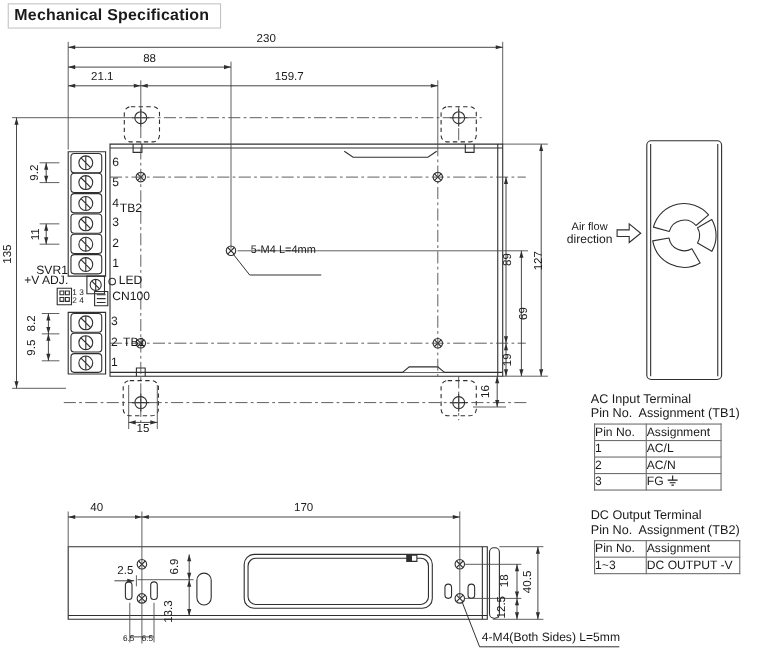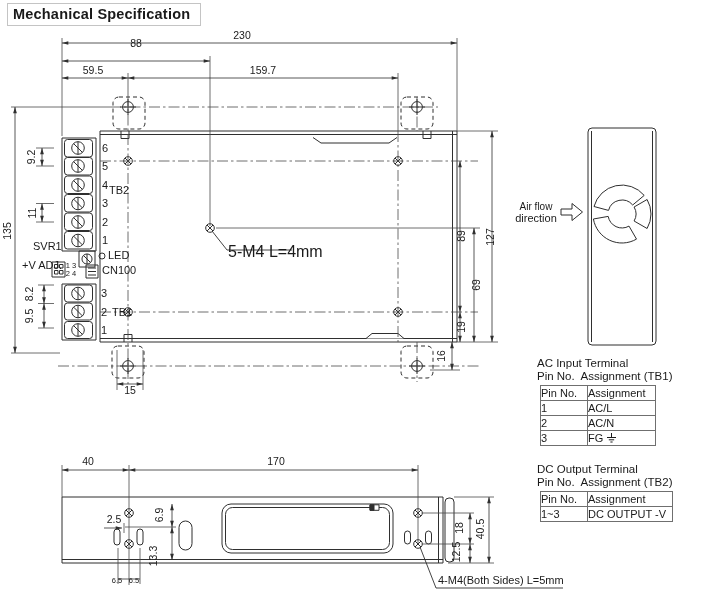--- a/index.html
+++ b/index.html
@@ -235,22 +235,22 @@
       <line x1="489" y1="497" x2="489" y2="563" marker-start="url(#ar)" marker-end="url(#ar)"></line>
     </g>
     <g stroke-width="0.9">
       <path d="M420,547 L436,588 H563"></path>
     </g>
   </svg>
 
   <div class="title-box">Mechanical Specification</div>
 
   <div class="lbl ctr" style="left:242px;top:36px">230</div>
-  <div class="lbl ctr" style="left:136px;top:44px">88</div>
-  <div class="lbl ctr" style="left:93px;top:71px">59.5</div>
+  <div class="lbl ctr" style="left:136px;top:54px">88</div>
+  <div class="lbl ctr" style="left:93px;top:71px">21.1</div>
   <div class="lbl ctr" style="left:263px;top:71px">159.7</div>
   <div class="lbl vrt" style="left:8px;top:231px">135</div>
   <div class="lbl vrt" style="left:32px;top:157px">9.2</div>
   <div class="lbl vrt" style="left:33px;top:213px">11</div>
   <div class="lbl vrt" style="left:30px;top:294px">8.2</div>
   <div class="lbl vrt" style="left:30px;top:316px">9.5</div>
   <div class="lbl ctr" style="left:130px;top:391px">15</div>
   <div class="lbl vrt" style="left:462px;top:236px">89</div>
   <div class="lbl vrt" style="left:477px;top:285px">69</div>
   <div class="lbl vrt" style="left:462px;top:327px">19</div>
@@ -262,26 +262,26 @@
   <div class="lbl pin ctr" style="left:105px;top:185px">4</div>
   <div class="lbl pin ctr" style="left:105px;top:203px">3</div>
   <div class="lbl pin ctr" style="left:105px;top:222px">2</div>
   <div class="lbl pin ctr" style="left:105px;top:240px">1</div>
   <div class="lbl pin ctr" style="left:119px;top:190px">TB2</div>
   <div class="lbl pin ctr" style="left:104px;top:293px">3</div>
   <div class="lbl pin ctr" style="left:104px;top:312px">2</div>
   <div class="lbl pin ctr" style="left:104px;top:330px">1</div>
   <div class="lbl pin ctr" style="left:122px;top:312px">TB1</div>
   <div class="lbl pin" style="left:33px;top:240px">SVR1</div>
-  <div class="lbl pin" style="left:22px;top:259px">+V ADJ.</div>
+  <div class="lbl pin" style="left:22px;top:249px">+V ADJ.</div>
   <div class="lbl pin" style="left:108px;top:249px">LED</div>
   <div class="lbl pin" style="left:102px;top:264px">CN100</div>
   <div class="lbl sm ctr" style="left:71px;top:266px">1 3</div>
   <div class="lbl sm ctr" style="left:71px;top:274px">2 4</div>
-  <div class="lbl" style="left:228px;top:243px;font-size:16px">5-M4 L=4mm</div>
+  <div class="lbl" style="left:228px;top:222px;font-size:10px">5-M4 L=4mm</div>
 
   <div class="lbl ctr" style="left:536px;top:207px;font-size:10px">Air flow</div>
   <div class="lbl ctr" style="left:536px;top:218px;font-size:11px">direction</div>
 
   <div class="lbl ctr" style="left:88px;top:462px">40</div>
   <div class="lbl ctr" style="left:276px;top:462px">170</div>
   <div class="lbl ctr" style="left:114px;top:520px">2.5</div>
   <div class="lbl vrt" style="left:160px;top:515px">6.9</div>
   <div class="lbl vrt" style="left:154px;top:556px">13.3</div>
   <div class="lbl sm ctr" style="left:117px;top:581px">6.5</div>

